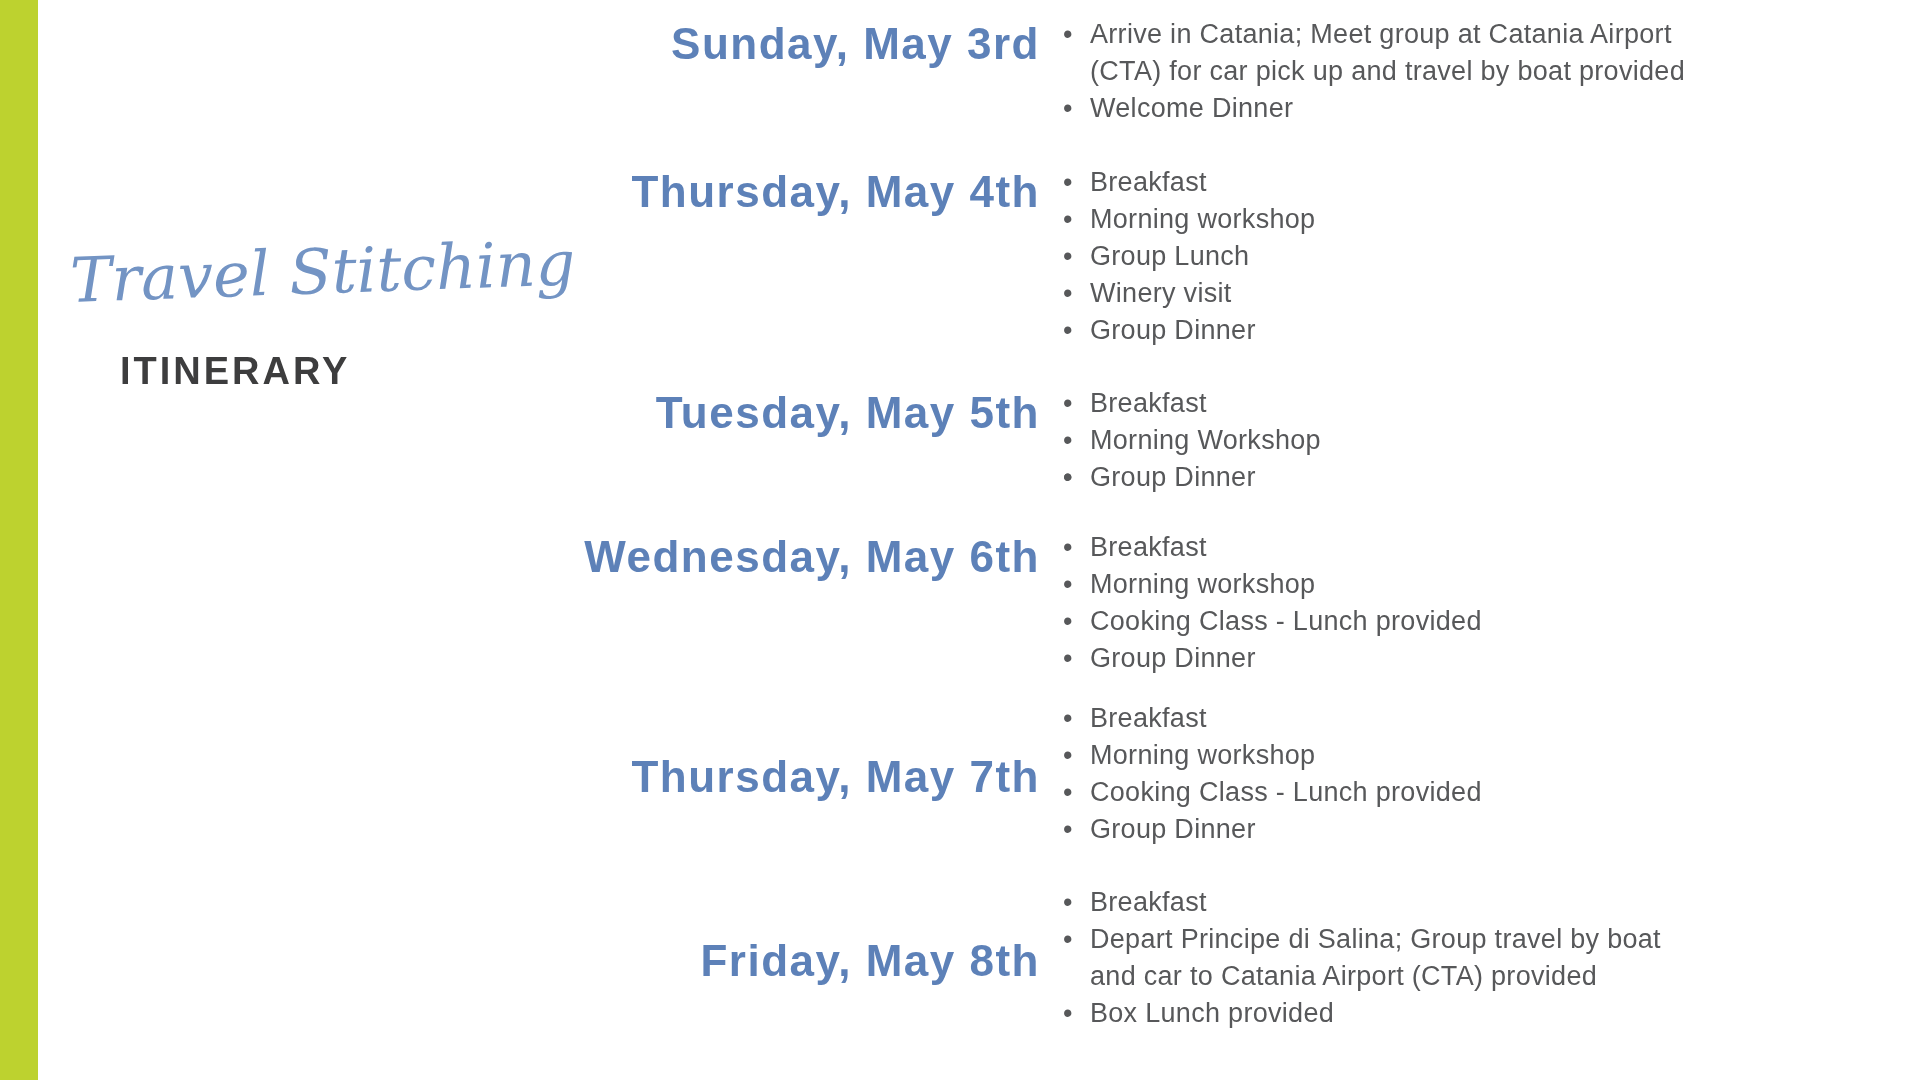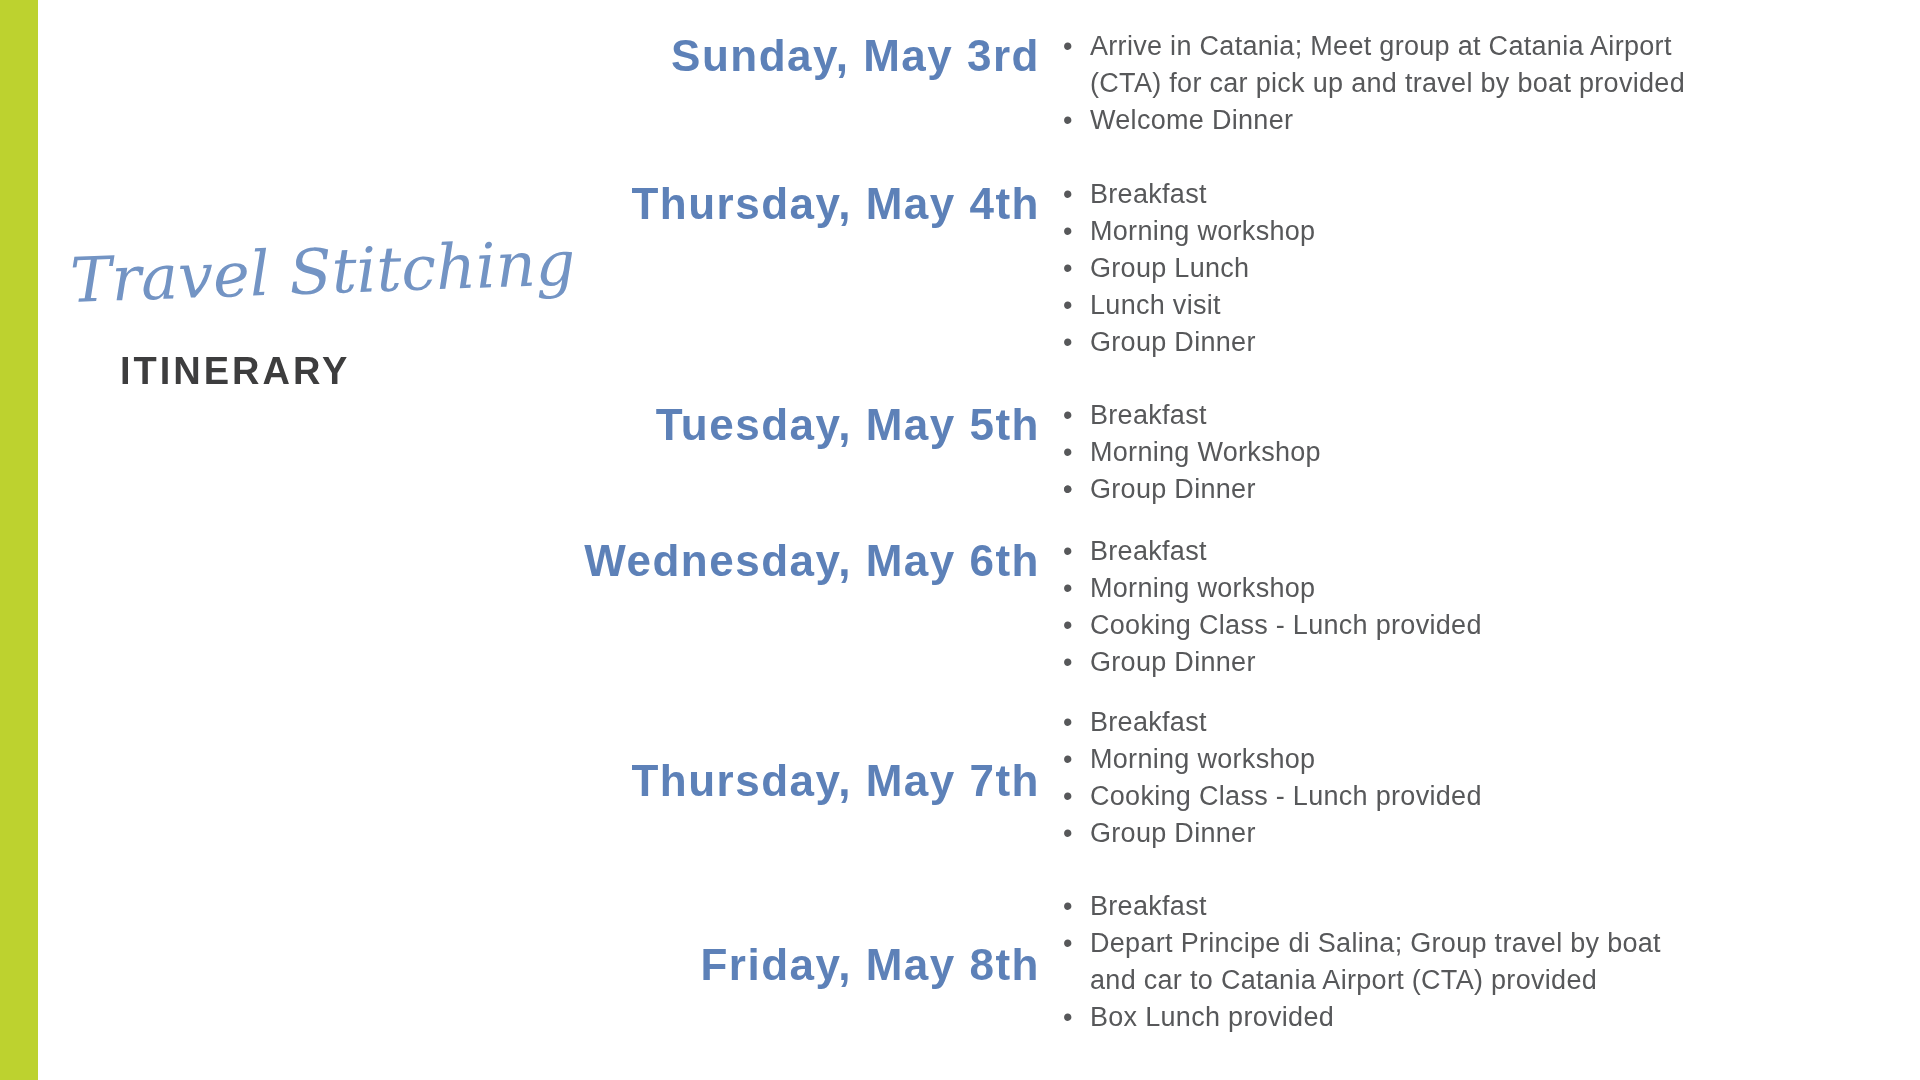--- a/index.html
+++ b/index.html
@@ -52,30 +52,30 @@
     font-weight: 700;
     font-size: 38px;
     letter-spacing: 3px;
     color: var(--subtitle, #3d3d3e);
     z-index: 1;
     white-space: nowrap;
   }
   .schedule {
     position: absolute;
     left: 0;
-    top: 28px;
+    top: 16px;
     width: 1700px;
   }
   .day {
     display: flex;
     align-items: flex-start;
   }
   .day:nth-child(2) { margin-top: 37px; }
   .day:nth-child(3) { margin-top: 36px; }
-  .day:nth-child(4) { margin-top: 25px; }
+  .day:nth-child(4) { margin-top: 33px; }
   .day:nth-child(5) { margin-top: 23px; align-items: center; }
   .day:nth-child(6) { margin-top: 36px; align-items: center; }
   .day-title {
     flex: 0 0 1040px;
     margin: 0;
     padding: 6px 0 0 0;
     text-align: right;
     font-family: "Liberation Sans", sans-serif;
     font-weight: 700;
     font-size: 44px;
@@ -128,21 +128,21 @@
           <li><span class="bullet-dot">•</span><span>Welcome Dinner</span></li>
         </ul>
   </section>
 
   <section class="day">
     <h2 class="day-title">Thursday, May 4th</h2>
     <ul class="day-items">
           <li><span class="bullet-dot">•</span><span>Breakfast</span></li>
           <li><span class="bullet-dot">•</span><span>Morning workshop</span></li>
           <li><span class="bullet-dot">•</span><span>Group Lunch</span></li>
-          <li><span class="bullet-dot">•</span><span>Lunch visit</span></li>
+          <li><span class="bullet-dot">•</span><span>Winery visit</span></li>
           <li><span class="bullet-dot">•</span><span>Group Dinner</span></li>
         </ul>
   </section>
 
   <section class="day">
     <h2 class="day-title">Tuesday, May 5th</h2>
     <ul class="day-items">
           <li><span class="bullet-dot">•</span><span>Breakfast</span></li>
           <li><span class="bullet-dot">•</span><span>Morning Workshop</span></li>
           <li><span class="bullet-dot">•</span></li>

